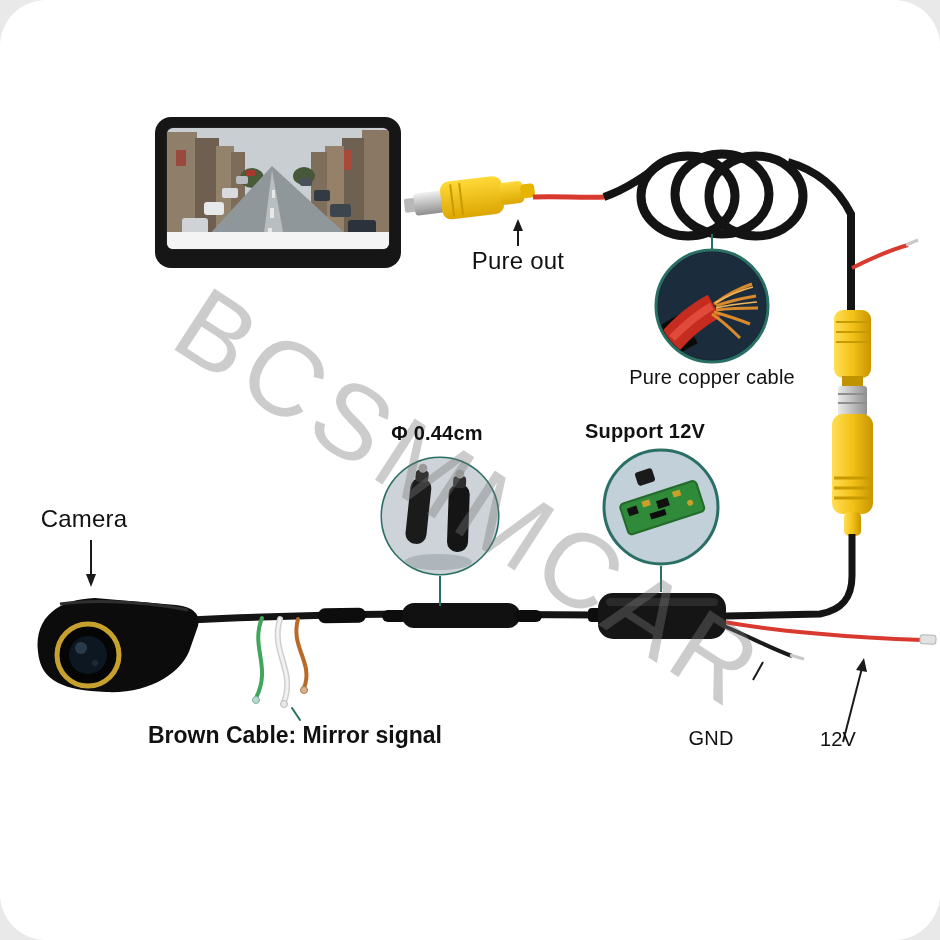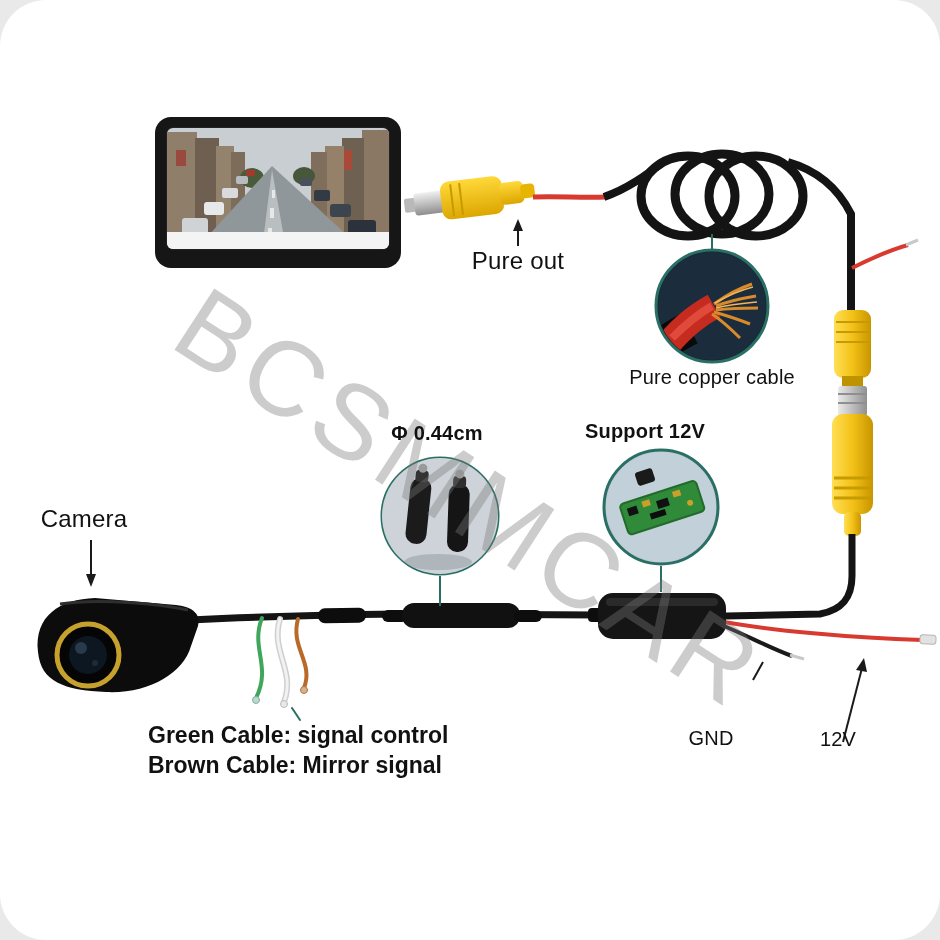--- a/index.html
+++ b/index.html
@@ -251,17 +251,16 @@
 
 <div class="lbl big" style="left:518px;top:247px;">Pure out</div>
 <div class="lbl" style="left:712px;top:366px;">Pure copper cable</div>
 <div class="lbl semibold" style="left:429px;top:422px;margin-left:8px;">Φ 0.44cm</div>
 <div class="lbl semibold" style="left:645px;top:420px;">Support 12V</div>
 <div class="lbl big" style="left:84px;top:505px;">Camera</div>
 <div class="lbl" style="left:711px;top:679px;margin-top:48px;">GND</div>
 <div class="lbl" style="left:838px;top:728px;">12V</div>
 
 <div class="notes">
-  <div>Green Cable: signal control</div>
   <div>Brown Cable: Mirror signal</div>
 </div>
 
 </div>
 
 </body></html>

